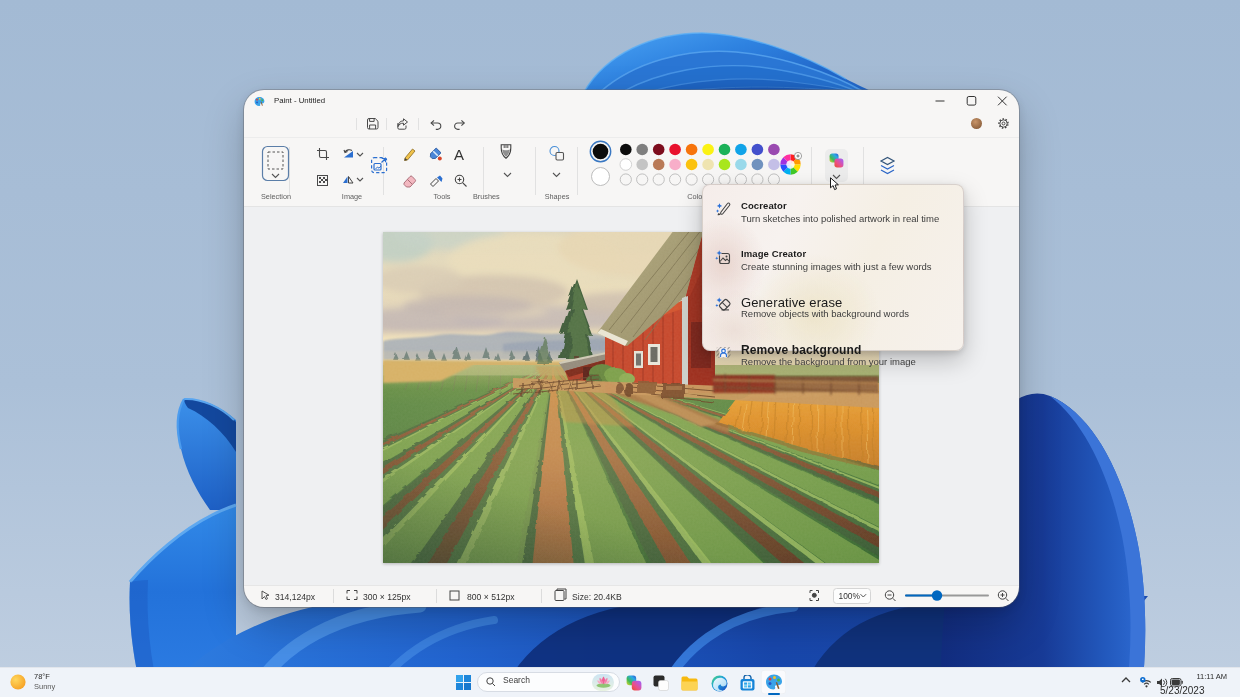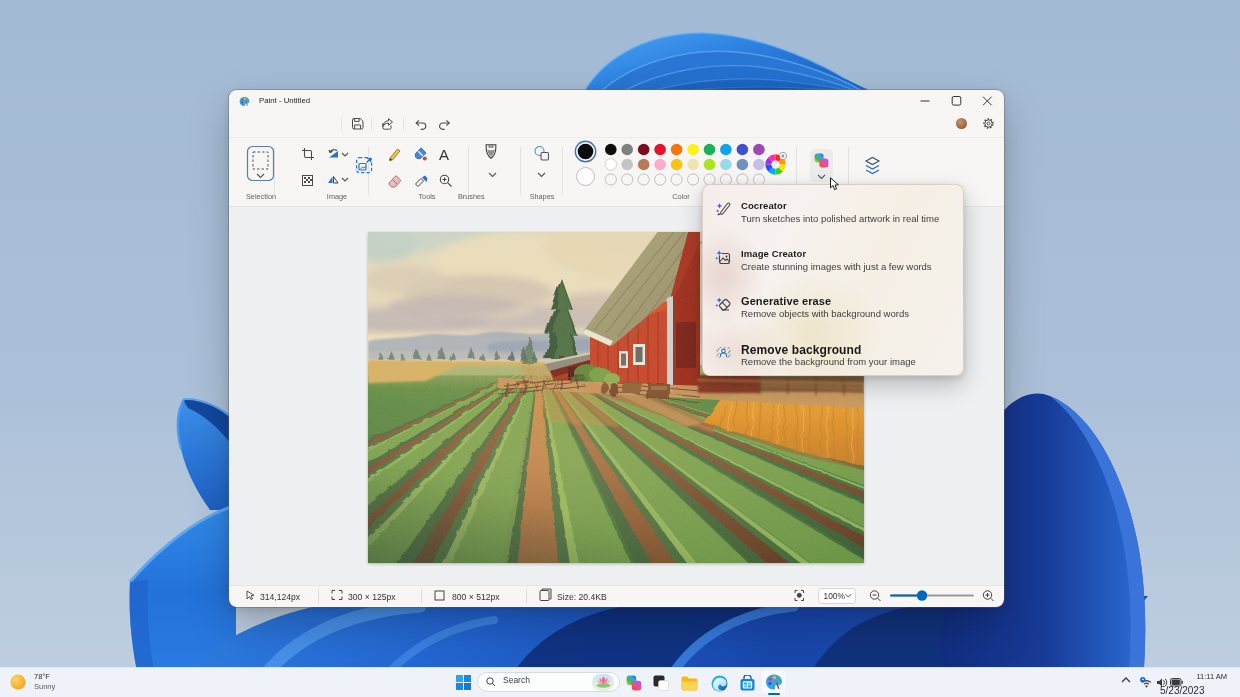--- a/index.html
+++ b/index.html
@@ -76,21 +76,21 @@
  <path d="M250,697 C280,644 338,612 420,606" stroke="#478fe8" stroke-width="13"></path>
  <path d="M372,693 C400,654 440,628 494,620" stroke="#3a80e0" stroke-width="8"></path>
  <path d="M660,697 C680,650 724,614 794,607" stroke="#3578da" stroke-width="9"></path>
  <path d="M934,697 C950,658 986,624 1040,614" stroke="#2f6ad0" stroke-width="7"></path>
 </g>
 
 <path d="M940,697 C942,580 958,470 996,420 C1010,400 1030,388 1050,396 C1094,414 1126,478 1139,550 C1147,598 1147,652 1141,697 Z" fill="url(#rpetal)"></path>
 <path d="M1050,396 C1094,414 1126,478 1139,550 C1147,598 1147,652 1141,697 L1126,697 C1133,642 1132,588 1122,536 C1110,478 1086,424 1050,396 Z" fill="#3b74d8"></path>
 </svg>
 
-<div style="position:absolute;left:229px;top:90px;width:775px;height:517px;background:#f7f6f5;border-radius:8px;
+<div style="position:absolute;left:244px;top:90px;width:775px;height:517px;background:#f7f6f5;border-radius:20px;
 box-shadow:0 18px 42px rgba(0,0,0,0.22),0 3px 10px rgba(0,0,0,0.11),0 0 0 1px rgba(110,110,115,0.4);z-index:10;overflow:hidden;font-family:'Liberation Sans',sans-serif">
 
  <svg width="11" height="11" viewBox="0 0 18 18" style="position:absolute;left:10px;top:6px">
   <path d="M9,1.5 C13.5,1.5 17,4.5 17,8.5 C17,12 14,12.5 11.8,12.2 C10.3,12 9.6,12.8 10.1,14 C10.7,15.4 9.8,16.5 8.3,16.5 C4.5,16.5 1,13.5 1,9 C1,4.8 4.5,1.5 9,1.5 Z" fill="#3aa3e8"></path>
   <circle cx="5" cy="6" r="1.5" fill="#e23c3c"></circle>
         <circle cx="9.5" cy="4.5" r="1.5" fill="#f7c324"></circle>
   <circle cx="13.5" cy="7" r="1.5" fill="#4ab54a"></circle>
         <circle cx="5" cy="10.5" r="1.5" fill="#2456c8"></circle>
   <path d="M12,9 L14.5,15.5 L13,16 L10.8,9.6 Z" fill="#8a5a2a"></path>
  </svg>
@@ -696,21 +696,21 @@
  <g fill="none" stroke="#444" stroke-width="1">
   <circle cx="758.5" cy="10" r="4.2"></circle>
           <line x1="761.8" y1="13.3" x2="764.5" y2="16"></line>
   <line x1="756.5" y1="10" x2="760.5" y2="10"></line>
           <line x1="758.5" y1="8" x2="758.5" y2="12"></line>
  </g>
 </svg>
 
 </div>
 
-<div style="position:absolute;left:702px;top:184px;width:262px;height:192px;border-radius:8px;
+<div style="position:absolute;left:702px;top:184px;width:262px;height:167px;border-radius:8px;
  background:radial-gradient(60px 70px at 8% 48%, rgba(186,118,100,0.22), rgba(186,118,100,0) 70%),radial-gradient(90px 80px at 42% 78%, rgba(214,196,120,0.25), rgba(214,196,120,0) 75%),radial-gradient(70px 60px at 12% 88%, rgba(190,140,110,0.18), rgba(190,140,110,0) 70%),linear-gradient(115deg,#f5edea 0%,#f7f2ef 30%,#f5efe4 60%,#f6f1ec 100%);
  box-shadow:0 10px 24px rgba(0,0,0,0.22),0 2px 6px rgba(0,0,0,0.12);border:1px solid rgba(160,150,145,0.35);z-index:30">
 <div style="position:absolute;left:12px;top:16px;width:17px;height:17px"><svg width="17" height="17" viewBox="0 0 17 17">
  <path d="M6,11 L12.5,2.5 C13,1.8 14,1.8 14.5,2.5 C15,3.1 14.9,3.9 14.4,4.5 L8,12.5 C7.5,13.2 6.6,13.4 6,13 C5.5,12.6 5.5,11.7 6,11 Z" fill="none" stroke="#444" stroke-width="1.1"></path>
  <path d="M5.8,13.2 C5,14.2 3.4,14.4 2.4,14 C3,13.4 3.2,12.8 3.4,12 Z" fill="#444"></path>
  <path d="M4.5,2.2 l0.8,1.9 l1.9,0.8 l-1.9,0.8 l-0.8,1.9 l-0.8,-1.9 l-1.9,-0.8 l1.9,-0.8 Z" fill="#2a70d8"></path>
  <path d="M2.6,8.3 l0.5,1.2 l1.2,0.5 l-1.2,0.5 l-0.5,1.2 l-0.5,-1.2 l-1.2,-0.5 l1.2,-0.5 Z" fill="#2a70d8"></path>
 </svg></div>
 <div style="position:absolute;left:38px;top:15px;font-size:9.5px;font-weight:700;color:#1a1a1a;letter-spacing:0.1px">Cocreator</div>
 <div style="position:absolute;left:38px;top:28px;font-size:9.5px;color:#3d3d3d">Turn sketches into polished artwork in real time</div>
@@ -723,21 +723,21 @@
 </svg></div>
 <div style="position:absolute;left:38px;top:63px;font-size:9.5px;font-weight:700;color:#1a1a1a;letter-spacing:0.1px">Image Creator</div>
 <div style="position:absolute;left:38px;top:76px;font-size:9.5px;color:#3d3d3d">Create stunning images with just a few words</div>
 <div style="position:absolute;left:12px;top:111px;width:17px;height:17px"><svg width="17" height="17" viewBox="0 0 17 17">
  <path d="M5,8.5 L9.5,4 a1.8,1.8 0 0 1 2.5,0 L14.5,6.5 a1.8,1.8 0 0 1 0,2.5 L10,13.5 a1.8,1.8 0 0 1 -2.5,0 L5,11 a1.8,1.8 0 0 1 0,-2.5 Z" fill="none" stroke="#444" stroke-width="1.1"></path>
  <path d="M7.2,6.3 L12.2,11.3" stroke="#444" stroke-width="1.1"></path>
  <path d="M6.5,13.9 h7.5" stroke="#444" stroke-width="1.1"></path>
  <path d="M4.2,1.4 l0.8,1.9 l1.9,0.8 l-1.9,0.8 l-0.8,1.9 l-0.8,-1.9 l-1.9,-0.8 l1.9,-0.8 Z" fill="#2a70d8"></path>
  <path d="M1.9,7.8 l0.5,1.1 l1.1,0.5 l-1.1,0.5 l-0.5,1.1 l-0.5,-1.1 l-1.1,-0.5 l1.1,-0.5 Z" fill="#2a70d8"></path>
 </svg></div>
-<div style="position:absolute;left:38px;top:110px;font-size:11px;font-weight:700;color:#1a1a1a;letter-spacing:0.1px">Generative erase</div>
+<div style="position:absolute;left:38px;top:110px;font-size:13px;font-weight:400;color:#1a1a1a;letter-spacing:0.1px">Generative erase</div>
 <div style="position:absolute;left:38px;top:123px;font-size:9.5px;color:#3d3d3d">Remove objects with background words</div>
 <div style="position:absolute;left:12px;top:159px;width:17px;height:17px"><svg width="17" height="17" viewBox="0 0 17 17">
  <defs>
             <pattern id="hat" width="3" height="3" patternUnits="userSpaceOnUse" patternTransform="rotate(45)">
   <rect width="3" height="3" fill="none"></rect>
               <line x1="0" y1="0" x2="0" y2="3" stroke="#555" stroke-width="1.2"></line>
  </pattern>
           </defs>
  <rect x="1.5" y="3" width="14" height="11" rx="1.5" fill="url(#hat)"></rect>
  <rect x="4.5" y="4.5" width="8" height="9" fill="#f7f3f1"></rect>

